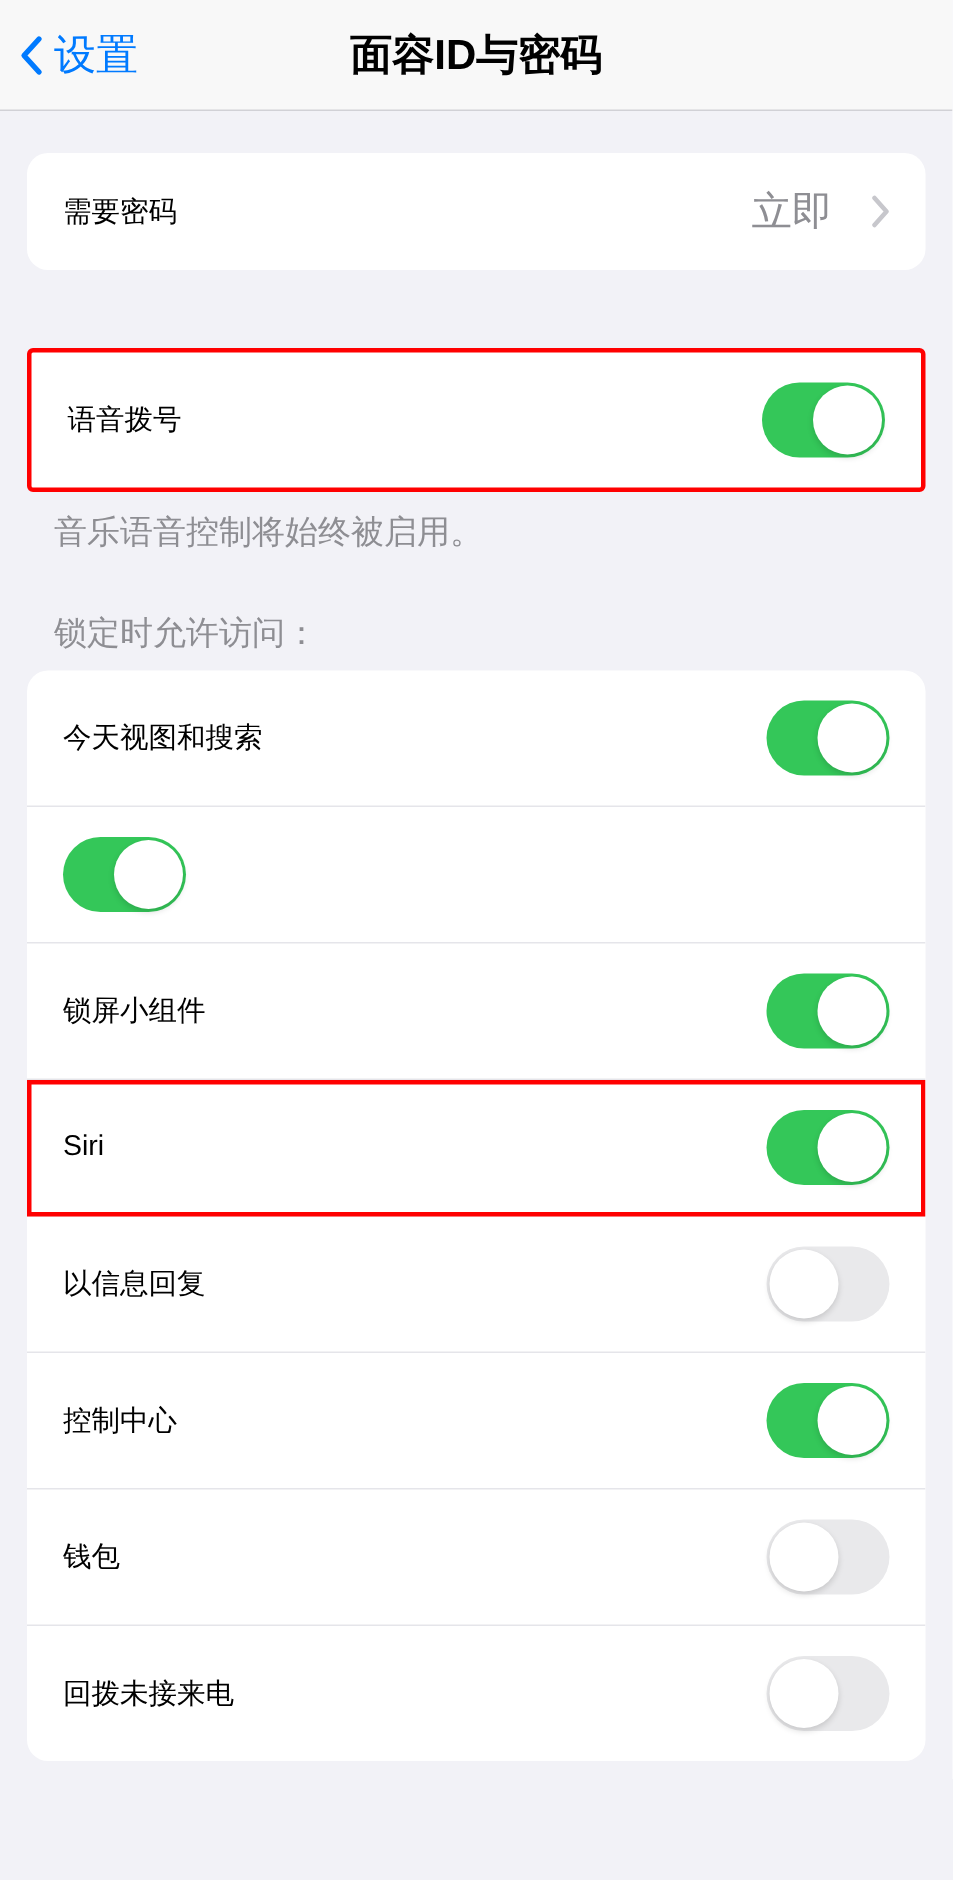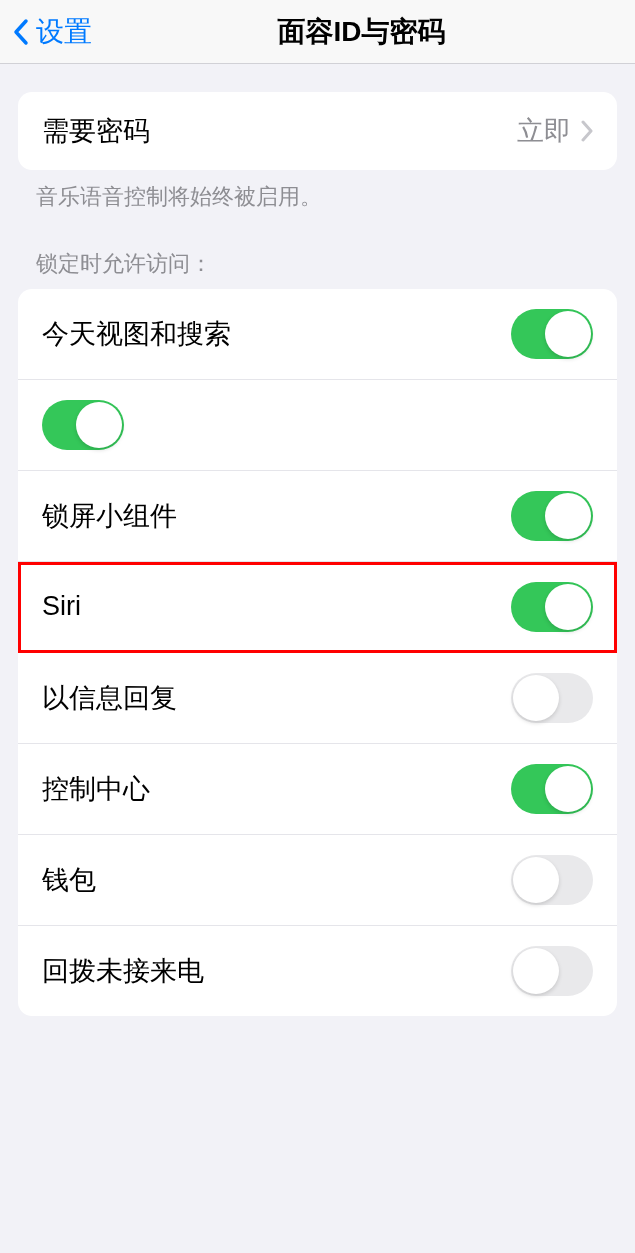--- a/index.html
+++ b/index.html
@@ -8,21 +8,21 @@
       box-sizing: border-box;
     }
     body {
       font-family: -apple-system, "Helvetica Neue", "PingFang SC", sans-serif;
       background: #f2f2f7;
       width: 635px;
       height: 1253px;
       overflow: hidden;
     }
     .header {
-      height: 64px;
+      height: 74px;
       background: #f8f8f8;
       border-bottom: 1px solid #d1d1d6;
       display: flex;
       align-items: center;
       position: relative;
     }
     .back-btn {
       display: flex;
       align-items: center;
       padding-left: 12px;
@@ -40,21 +40,20 @@
       width: 100%;
       height: 100%;
     }
     .header-title {
       position: absolute;
       left: 50%;
       transform: translateX(-50%);
       font-size: 28px;
       font-weight: 600;
       color: #000;
-      margin-left: 44px;
     }
     .content {
       padding: 0;
     }
     .section {
       background: #fff;
       margin: 28px 18px 0 18px;
       border-radius: 14px;
       overflow: hidden;
     }
@@ -71,28 +70,28 @@
       border-bottom: 1px solid #e5e5ea;
     }
     .row:last-child {
       border-bottom: none;
     }
     .row.highlighted {
       outline: 3px solid #ff0000;
       outline-offset: -3px;
     }
     .row-label {
-      font-size: 27px;
+      font-size: 19px;
       color: #000;
       font-weight: 400;
     }
     .row-right {
       display: flex;
       align-items: center;
-      gap: 10px;
+      gap: 26px;
     }
     .row-value {
       font-size: 27px;
       color: #8e8e93;
     }
     .chevron-right {
       width: 12px;
       height: 22px;
       color: #c7c7cc;
     }
@@ -165,20 +164,28 @@
         <span class="row-value">立即</span>
         <span class="chevron-right">
           <svg viewBox="0 0 12 22" fill="none" stroke="#c7c7cc" stroke-width="3" stroke-linecap="round" stroke-linejoin="round">
             <polyline points="2,2 10,11 2,20"></polyline>
           </svg>
         </span>
       </div>
     </div>
   </div>
 
+  <div class="section highlighted" style="margin-top: 52px;">
+    <div class="row" style="border-bottom:none;">
+      <span class="row-label">语音拨号</span>
+      <div class="toggle on">
+        <div class="toggle-knob"></div>
+      </div>
+    </div>
+  </div>
   <div class="footer-text">音乐语音控制将始终被启用。</div>
 
   <div class="section-header">锁定时允许访问：</div>
 
   <div class="section" id="locked-access-section" style="margin-top:0;">
       <div class="row">
         <span class="row-label">今天视图和搜索</span>
         <div class="toggle on">
           <div class="toggle-knob"></div>
         </div>

